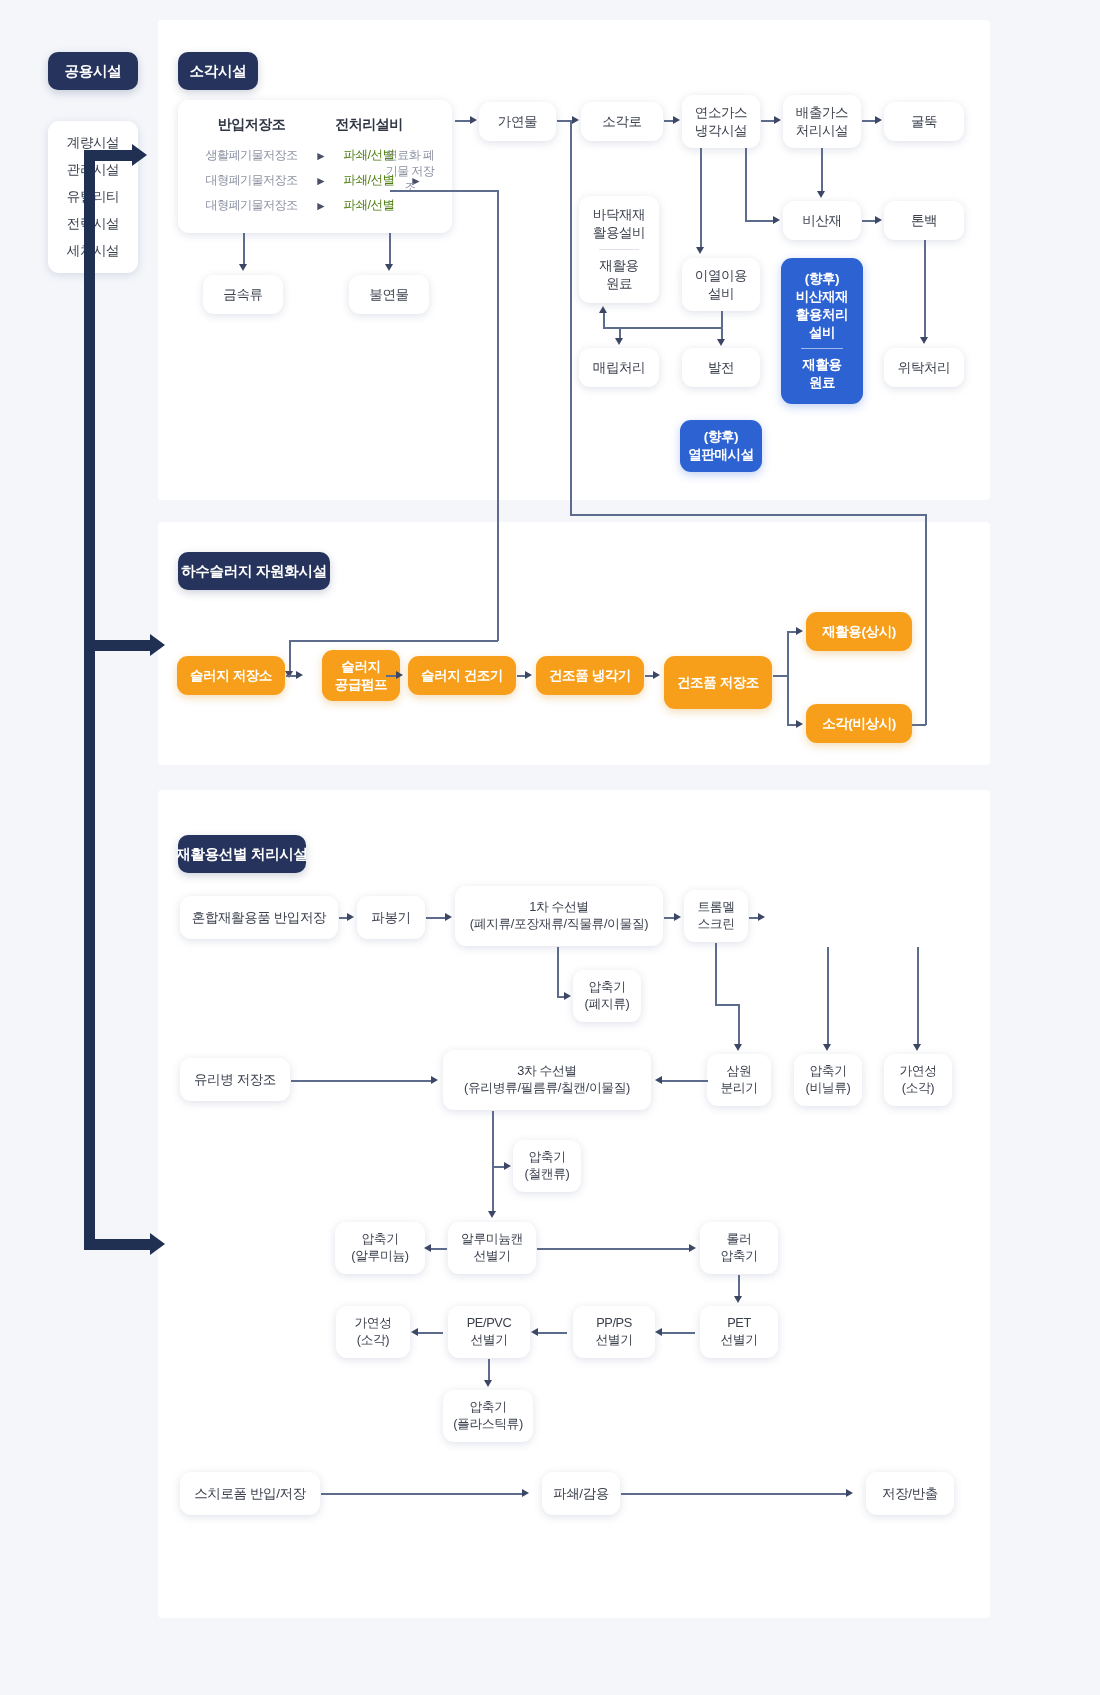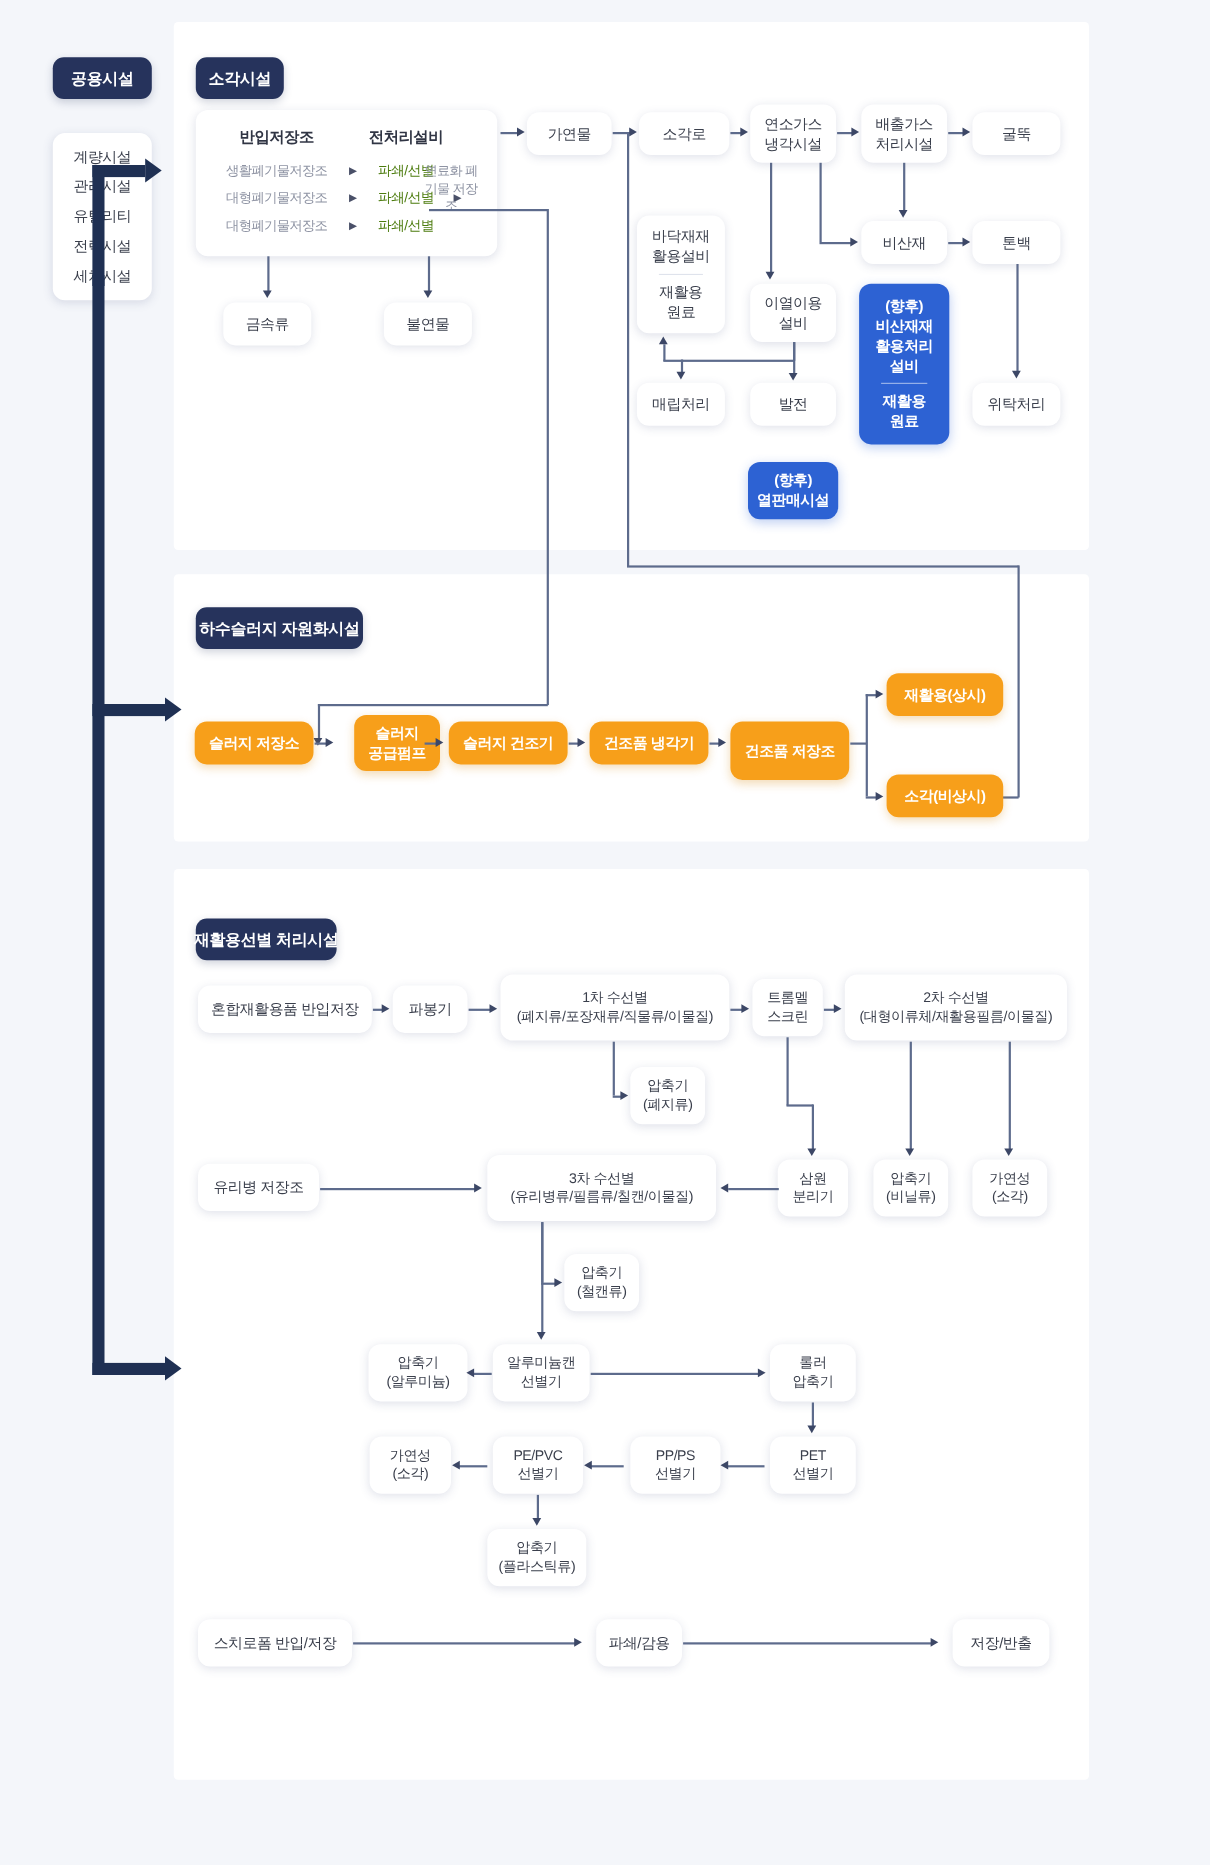--- a/index.html
+++ b/index.html
@@ -327,22 +327,20 @@
   <div class="ar ar-r" style="left:796px; top:720px;"></div>
 
   <div class="sect-tag" style="left:178px; top:835px; width:128px;">재활용선별 처리시설</div>
 
   <div class="node" style="left:180px; top:896px; width:158px; height:43px;">혼합재활용품 반입저장</div>
   <div class="node" style="left:357px; top:896px; width:68px; height:43px;">파봉기</div>
   <div class="node sm" style="left:455px; top:886px; width:208px; height:60px;">1차 수선별
 (폐지류/포장재류/직물류/이물질)</div>
   <div class="node sm" style="left:684px; top:890px; width:64px; height:52px;">트롬멜
 스크린</div>
-  <div class="node sm" style="left:768px; top:886px; width:202px; height:60px;">2차 수선별
-(대형이류체/재활용필름/이물질)</div>
 
   <div class="ln lnh" style="left:339px; top:917px; width:9px;"></div>
   <div class="ar ar-r" style="left:347px; top:913px;"></div>
   <div class="ln lnh" style="left:426px; top:917px; width:20px;"></div>
   <div class="ar ar-r" style="left:445px; top:913px;"></div>
   <div class="ln lnh" style="left:664px; top:917px; width:11px;"></div>
   <div class="ar ar-r" style="left:674px; top:913px;"></div>
   <div class="ln lnh" style="left:749px; top:917px; width:10px;"></div>
   <div class="ar ar-r" style="left:758px; top:913px;"></div>
 

